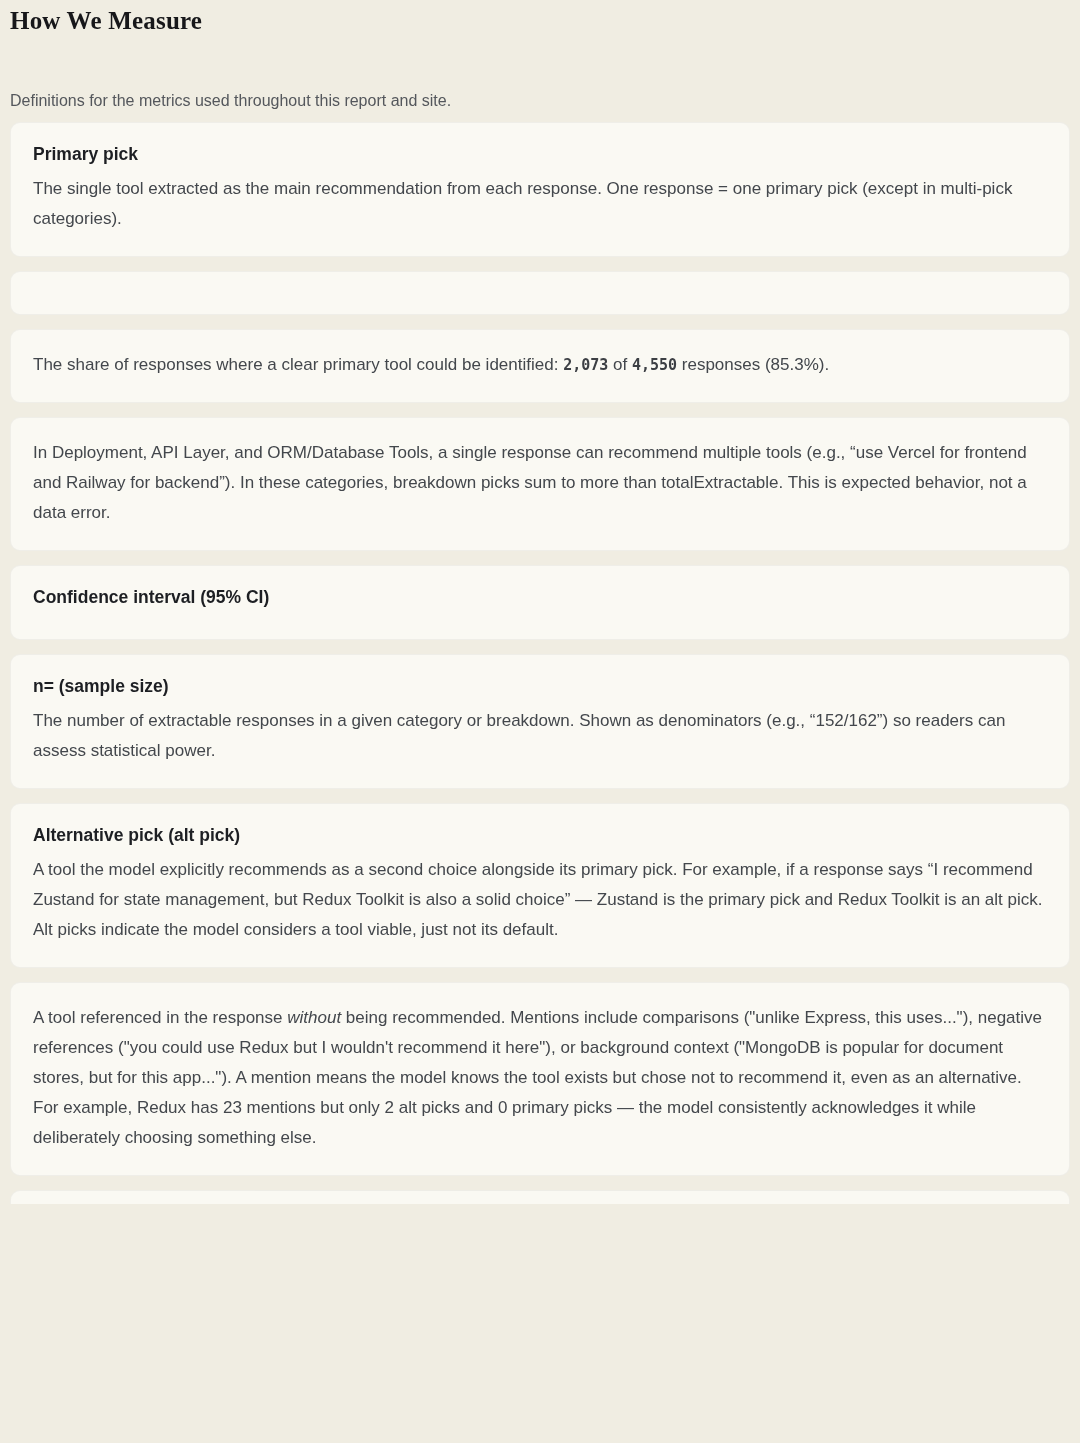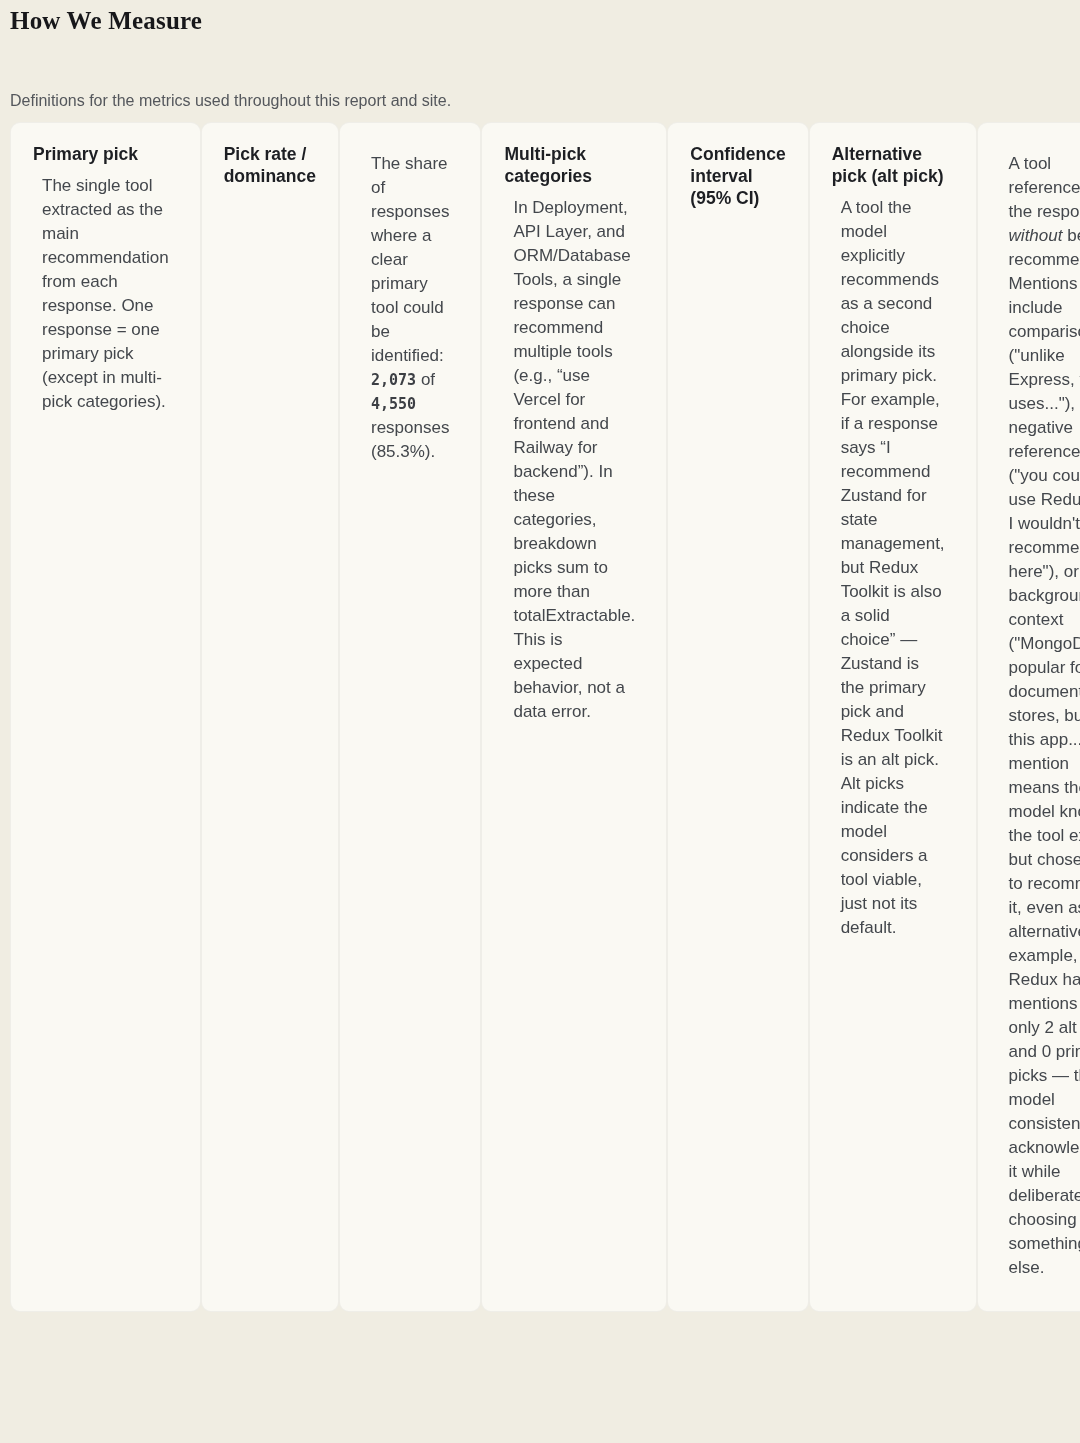--- a/index.html
+++ b/index.html
@@ -24,40 +24,41 @@
   }
   .page-subtitle {
     font-size: 16px;
     line-height: 21px;
     color: #54575c;
     margin: 54px 0 0 0;
   }
   .cards {
     margin-top: 11px;
     display: flex;
-    flex-direction: row;
+    flex-direction: column;
+    gap: 14px;
   }
   .card {
     background: #faf9f3;
     border: 1px solid rgba(0,0,0,0.045);
     border-radius: 10px;
     padding: 20px 22px 22px 22px;
   }
   .card-title {
     font-size: 17.5px;
     line-height: 22px;
     font-weight: 700;
     color: #1d1f23;
     margin: 0 0 9px 0;
   }
   .card-body {
     font-size: 17px;
-    line-height: 24px;
+    line-height: 30px;
     color: #43474c;
-    margin: 9px;
+    margin: 0;
   }
   .code {
     font-family: "DejaVu Sans Mono", monospace;
     font-size: 13.5px;
     background: #e9e6da;
     color: #3c3f44;
     padding: 2px 6px;
     border-radius: 5px;
     box-decoration-break: clone;
     -webkit-box-decoration-break: clone;
@@ -86,36 +87,38 @@
   <p class="page-subtitle">Definitions for the metrics used throughout this report and site.</p>
 
   <div class="cards">
 
     <section class="card">
       <h3 class="card-title">Primary pick</h3>
       <p class="card-body"><span>The single tool extracted as the main recommendation from each response. One response = one primary pick (except in multi-pick categories).</span></p>
     </section>
 
     <section class="card">
-      <h3 class="card-title">Pick rate / dominance</h3>
     </section>
 
     <section class="card">
       <p class="card-body"><span>The share of responses where a clear primary tool could be identified: </span><span class="mono">2,073</span><span> of </span><span class="mono">4,550</span><span> responses (85.3%).</span></p>
     </section>
 
     <section class="card">
-      <h3 class="card-title">Multi-pick categories</h3>
       <p class="card-body"><span>In Deployment, API Layer, and ORM/Database Tools, a single response can recommend multiple tools (e.g., “use Vercel for frontend and Railway for backend”). In these categories, breakdown picks sum to more than totalExtractable. This is expected behavior, not a data error.</span></p>
     </section>
 
     <section class="card">
       <h3 class="card-title">Confidence interval (95% CI)</h3>
     </section>
 
+    <section class="card">
+      <h3 class="card-title">n= (sample size)</h3>
+      <p class="card-body"><span>The number of extractable responses in a given category or breakdown. Shown as denominators (e.g., “152/162”) so readers can assess statistical power.</span></p>
+    </section>
 
     <section class="card">
       <h3 class="card-title">Alternative pick (alt pick)</h3>
       <p class="card-body"><span>A tool the model explicitly recommends as a second choice alongside its primary pick. For example, if a response says “I recommend Zustand for state management, but Redux Toolkit is also a solid choice” — Zustand is the primary pick and Redux Toolkit is an alt pick. Alt picks indicate the model considers a tool viable, just not its default.</span></p>
     </section>
 
     <section class="card">
       <p class="card-body"><span>A tool referenced in the response </span><em class="em">without</em><span> being recommended. Mentions include comparisons ("unlike Express, this uses..."), negative references ("you could use Redux but I wouldn't recommend it here"), or background context ("MongoDB is popular for document stores, but for this app..."). A mention means the model knows the tool exists but chose not to recommend it, even as an alternative. For example, Redux has 23 mentions but only 2 alt picks and 0 primary picks — the model consistently acknowledges it while deliberately choosing something else.</span></p>
     </section>
 

